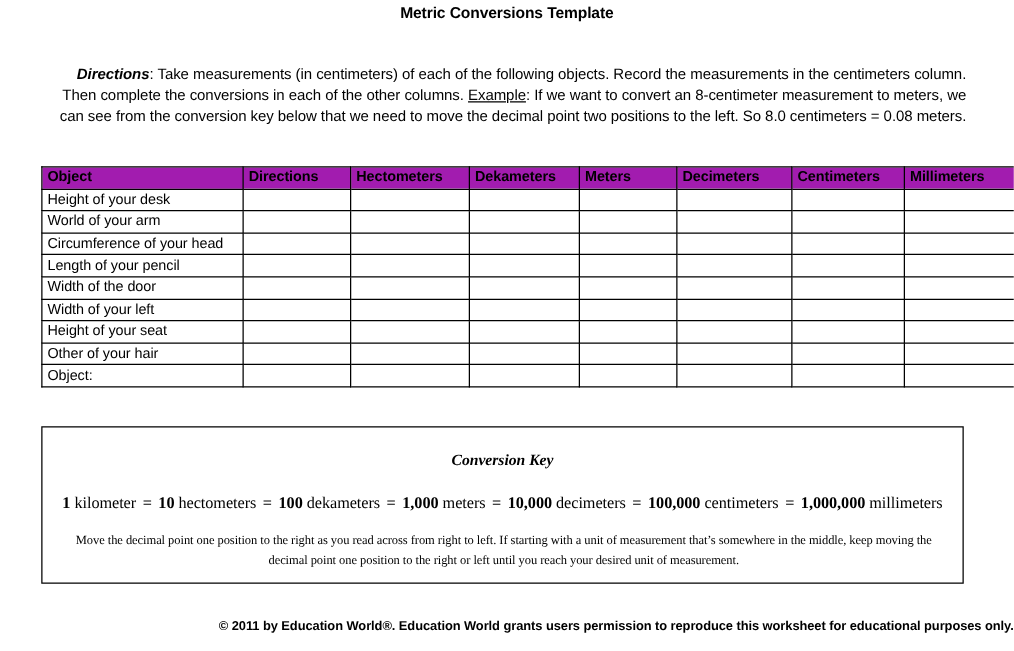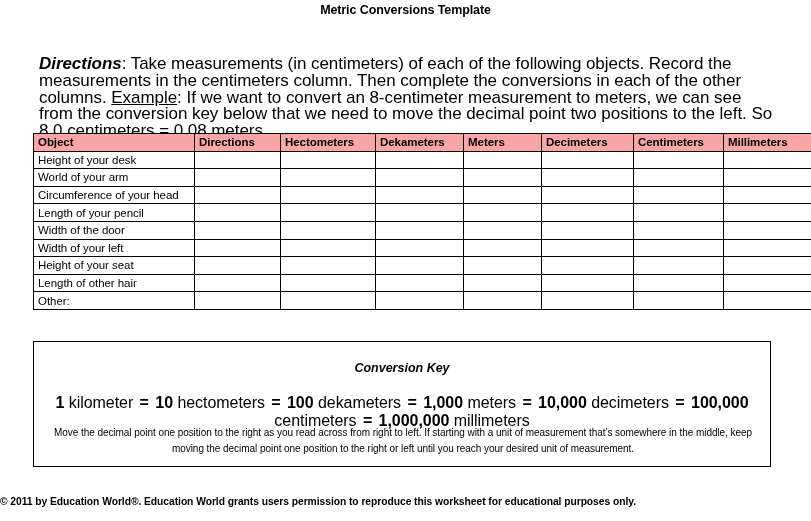--- a/index.html
+++ b/index.html
@@ -35,23 +35,23 @@
     font-weight: bold;
     letter-spacing: -0.1px;
   }
 
   
   .directions {
     position: absolute;
     left: 39px;
     top: 39px;
     width: 734px;
-    font-size: 17px;
+    font-size: 12px;
     line-height: 16.8px;
-    text-align: left;
+    text-align: right;
     letter-spacing: -0.05px;
   }
   .directions .lbl {
     font-weight: bold;
     font-style: italic;
   }
   .directions .ul {
     text-decoration: underline;
   }
 
@@ -69,21 +69,21 @@
   .conv-table td {
     border: 1px solid #000000;
     height: 16.6px;
     padding: 0 0 0 4px;
     text-align: left;
     vertical-align: middle;
     font-weight: normal;
     letter-spacing: -0.05px;
   }
   .conv-table thead th {
-    background: #fca5a5;
+    background: #a21caf;
     font-weight: bold;
     height: 16.6px;
   }
   .conv-table td.cell-blank {
     background: #ffffff;
   }
 
   
   .col-object      { width: 156px; }
   .col-kilometers  { width: 81px; }
@@ -97,38 +97,39 @@
   
   .key-box {
     position: absolute;
     left: 33px;
     top: 341px;
     width: 738px;
     height: 126px;
     border: 1.6px solid #000000;
     box-sizing: border-box;
     background: #ffffff;
+    font-family: Liberation Serif, serif;
   }
   .key-title {
     position: absolute;
     left: 0;
     top: 19px;
     width: 100%;
     text-align: center;
     font-size: 12.5px;
     font-weight: bold;
     font-style: italic;
   }
   .key-line {
     position: absolute;
     left: 0;
     top: 52px;
     width: 100%;
     text-align: center;
-    font-size: 16px;
+    font-size: 13px;
     letter-spacing: -0.05px;
   }
   .key-line .num {
     font-weight: bold;
   }
   .key-line .eq {
     font-weight: bold;
     padding: 0 2px;
   }
   .key-note {
@@ -141,21 +142,21 @@
     line-height: 16px;
     letter-spacing: -0.05px;
   }
 
   
   .footer {
     position: absolute;
     left: 0;
     top: 496px;
     width: 811px;
-    text-align: left;
+    text-align: right;
     font-size: 10.3px;
     font-weight: bold;
     letter-spacing: -0.05px;
   }
 </style>
 </head>
 <body>
 
 <div class="page">
 
@@ -243,31 +244,31 @@
         <td>Height of your seat</td>
         <td class="cell-blank"></td>
         <td class="cell-blank"></td>
         <td class="cell-blank"></td>
         <td class="cell-blank"></td>
         <td class="cell-blank"></td>
         <td class="cell-blank"></td>
         <td class="cell-blank"></td>
       </tr>
       <tr>
-        <td>Length of other hair</td>
-        <td class="cell-blank"></td>
-        <td class="cell-blank"></td>
-        <td class="cell-blank"></td>
-        <td class="cell-blank"></td>
-        <td class="cell-blank"></td>
-        <td class="cell-blank"></td>
-        <td class="cell-blank"></td>
-      </tr>
-      <tr>
-        <td>Other:</td>
+        <td>Other of your hair</td>
+        <td class="cell-blank"></td>
+        <td class="cell-blank"></td>
+        <td class="cell-blank"></td>
+        <td class="cell-blank"></td>
+        <td class="cell-blank"></td>
+        <td class="cell-blank"></td>
+        <td class="cell-blank"></td>
+      </tr>
+      <tr>
+        <td>Object:</td>
         <td class="cell-blank"></td>
         <td class="cell-blank"></td>
         <td class="cell-blank"></td>
         <td class="cell-blank"></td>
         <td class="cell-blank"></td>
         <td class="cell-blank"></td>
         <td class="cell-blank"></td>
       </tr>
     </tbody>
   </table>

